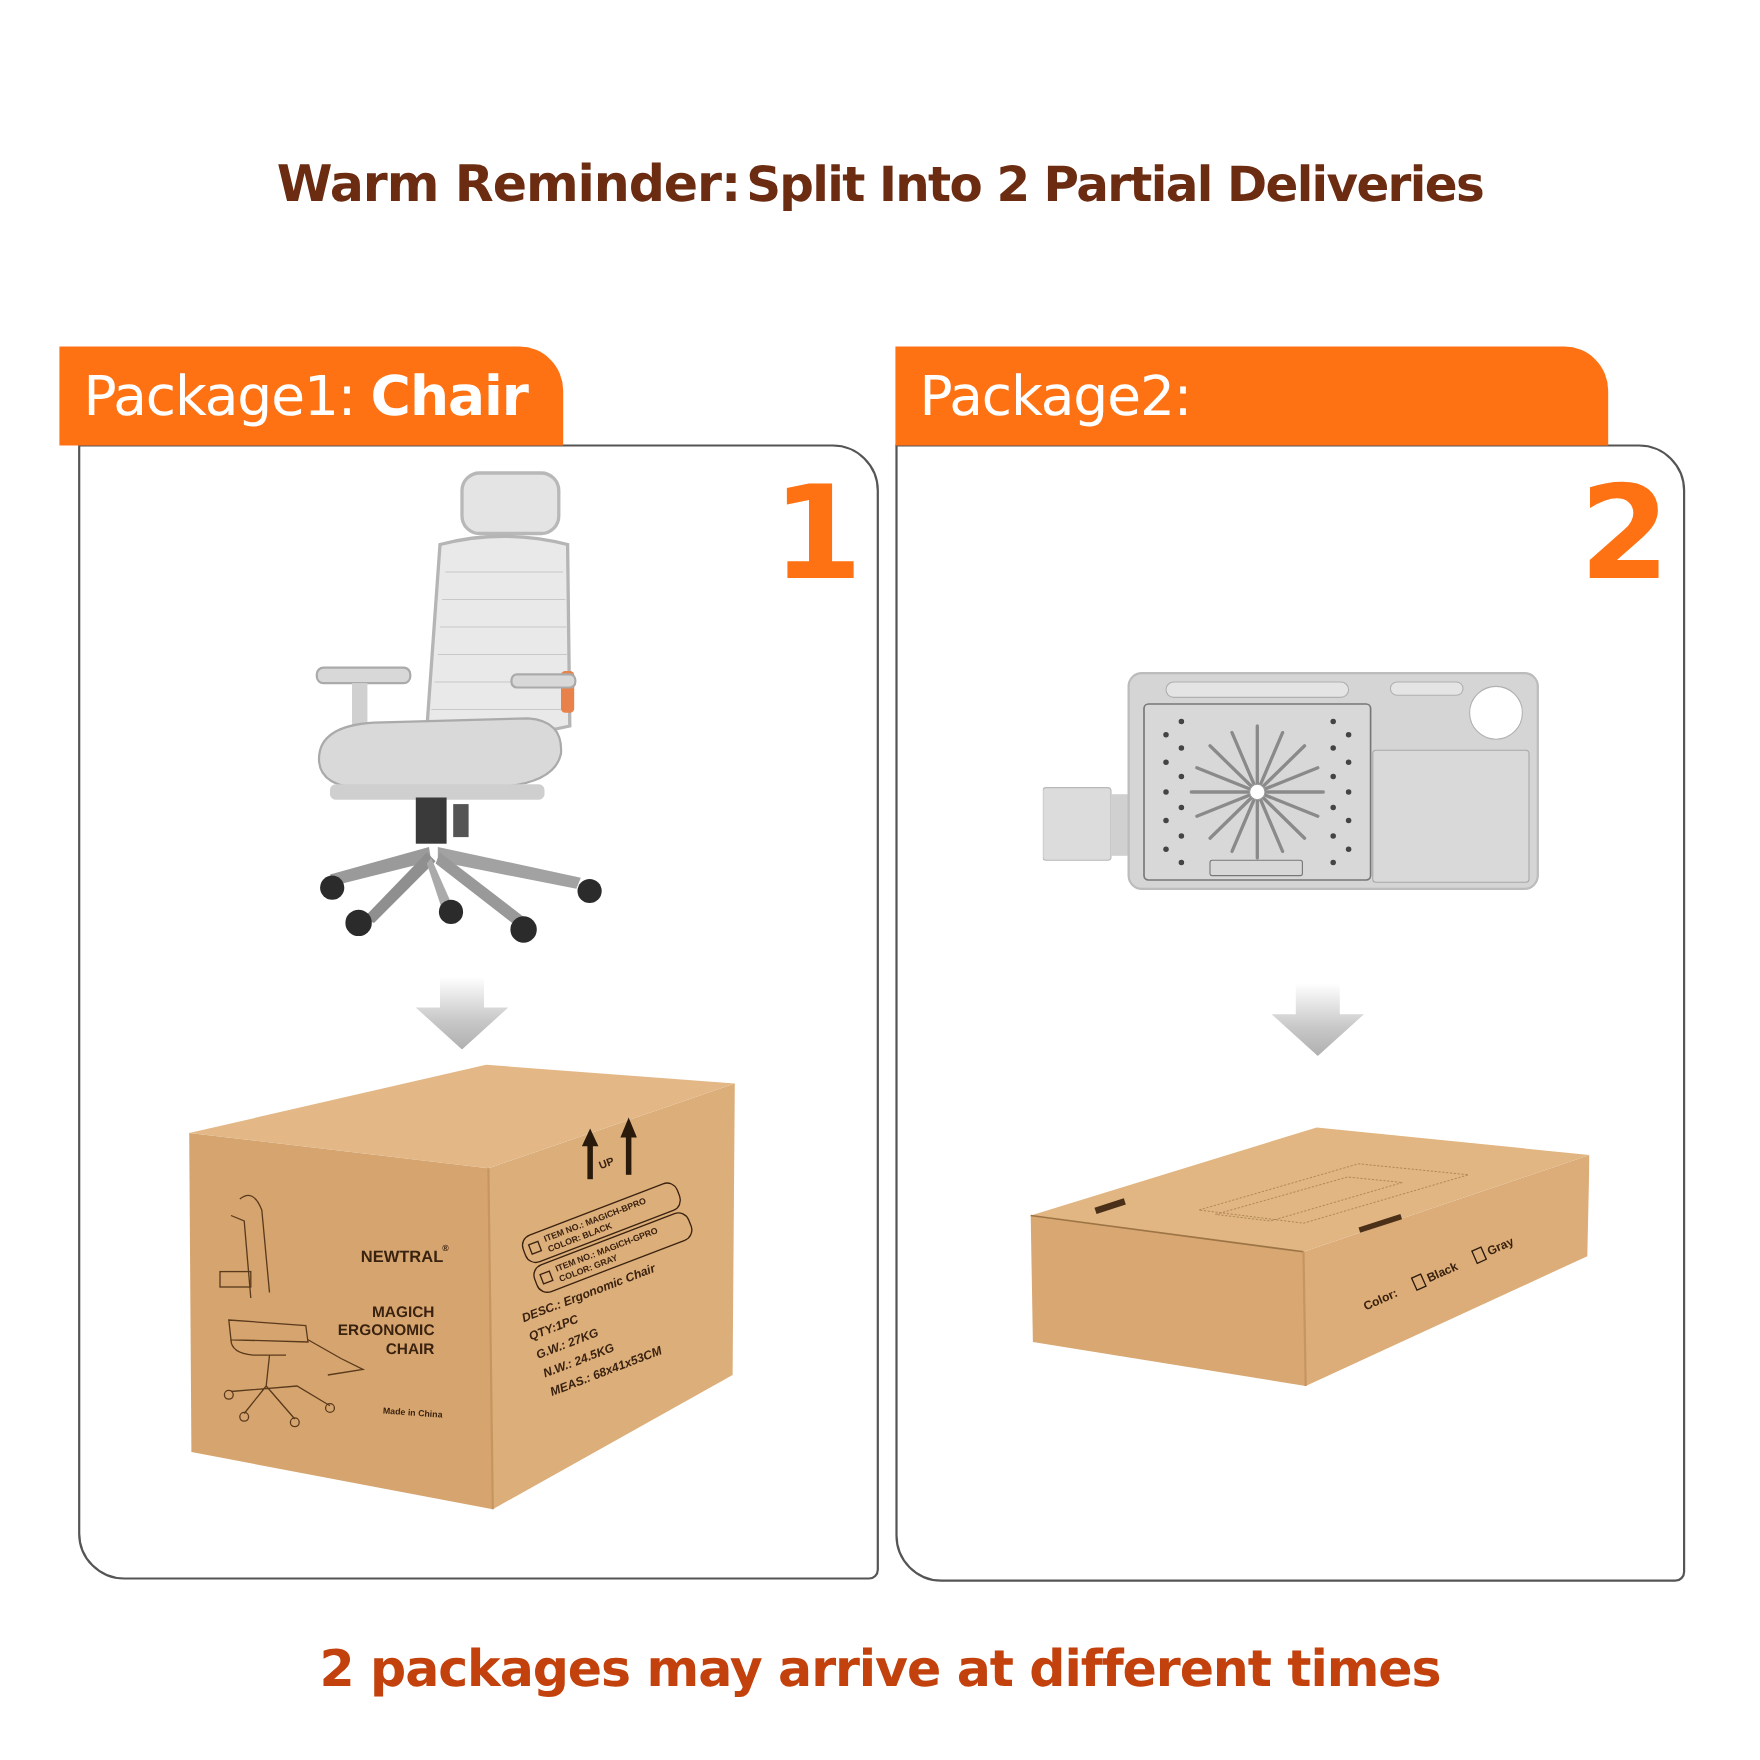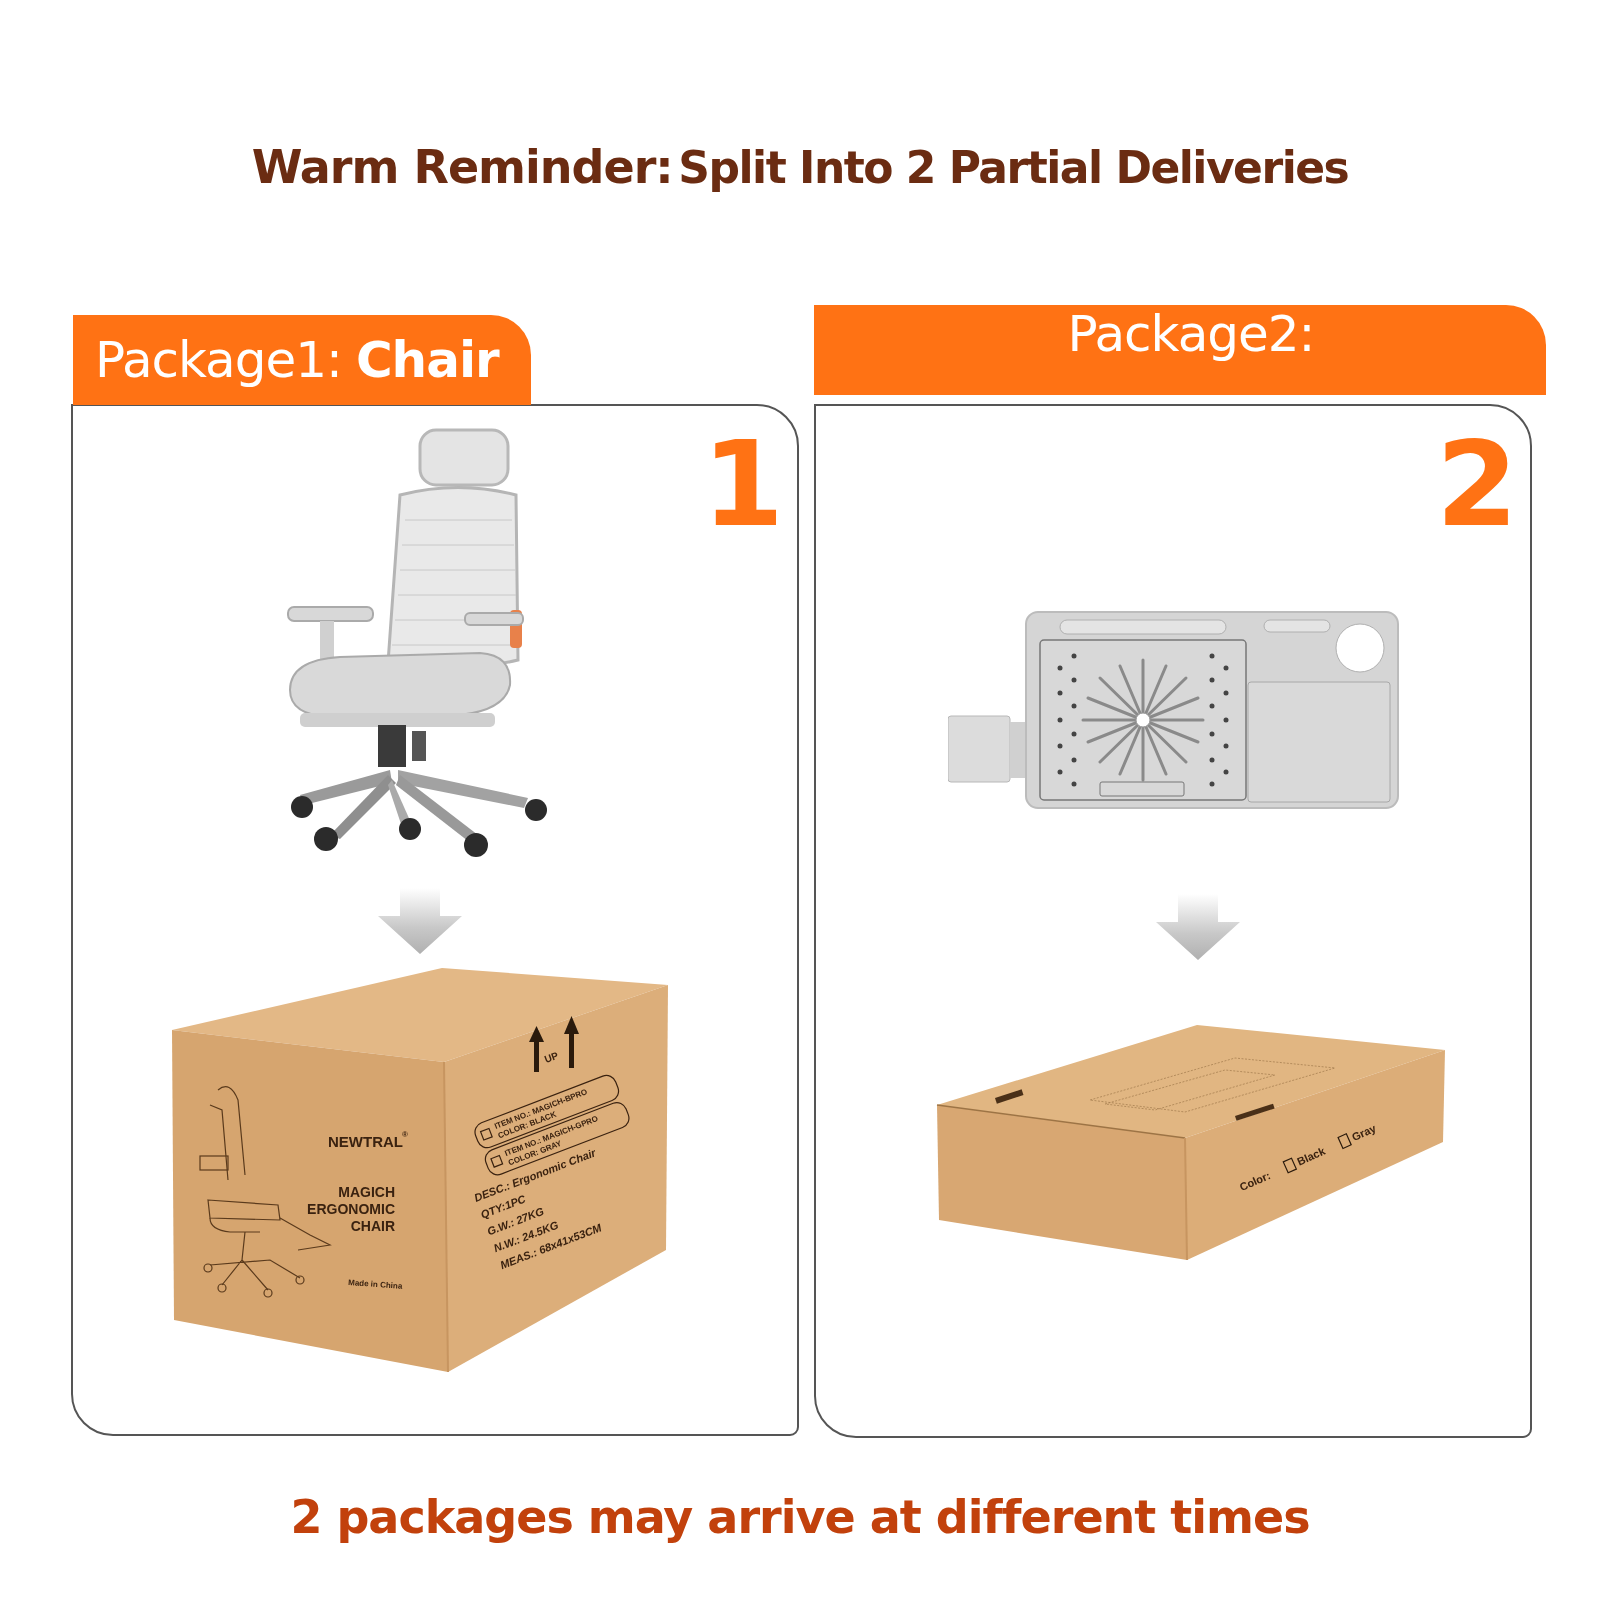--- a/index.html
+++ b/index.html
@@ -41,21 +41,21 @@
 </style>
 </head>
 <body>
 
 <div class="headline">
   <span class="lead">Warm Reminder:</span>
   <span class="main">Split Into 2 Partial Deliveries</span>
 </div>
 
 <div class="card c1"></div>
-<div class="tab" style="left:73px; top:315px; width:458px;">
+<div class="tab" style="left:54px; top:315px; width:458px;">
   <span>Package1:</span>
   <b>Chair</b>
 </div>
 <div class="num" style="left:702px; top:425px;">1</div>
 
 <svg style="position:absolute; left:280px; top:425px;" width="290" height="455" viewBox="0 0 290 455">
 
   <rect x="140" y="5" width="88" height="55" rx="16" fill="#e4e4e4" stroke="#b8b8b8" stroke-width="3"></rect>
 
   <path d="M120 70 Q178 55 236 70 L238 235 Q175 250 108 238 Z" fill="#e9e9e9" stroke="#b5b5b5" stroke-width="3"></path>
@@ -155,21 +155,21 @@
   <g transform="rotate(-21 300 240)" font-style="italic">
     <text class="box-text" x="305" y="244" font-size="11">DESC.:  Ergonomic Chair</text>
     <text class="box-text" x="305" y="262" font-size="11">QTY:1PC</text>
     <text class="box-text" x="305" y="280" font-size="11">G.W.: 27KG</text>
     <text class="box-text" x="305" y="298" font-size="11">N.W.: 24.5KG</text>
     <text class="box-text" x="305" y="316" font-size="11">MEAS.: 68x41x53CM</text>
   </g>
 </svg>
 
 <div class="card c2"></div>
-<div class="tab" style="left:814px; top:305px; width:732px;flex-direction:column;">
+<div class="tab" style="left:814px; top:315px; width:648px;">
   <span>Package2:</span>
 </div>
 <div class="num" style="left:1436px; top:425px;">2</div>
 
 <svg style="position:absolute; left:948px; top:608px;" width="452" height="202" viewBox="0 0 452 202">
 
   <rect x="0" y="108" width="62" height="66" rx="3" fill="#dcdcdc" stroke="#b8b8b8"></rect>
   <rect x="62" y="114" width="16" height="56" fill="#d0d0d0"></rect>
 
   <rect x="78" y="4" width="372" height="196" rx="12" fill="#d5d5d5" stroke="#bcbcbc" stroke-width="2"></rect>

